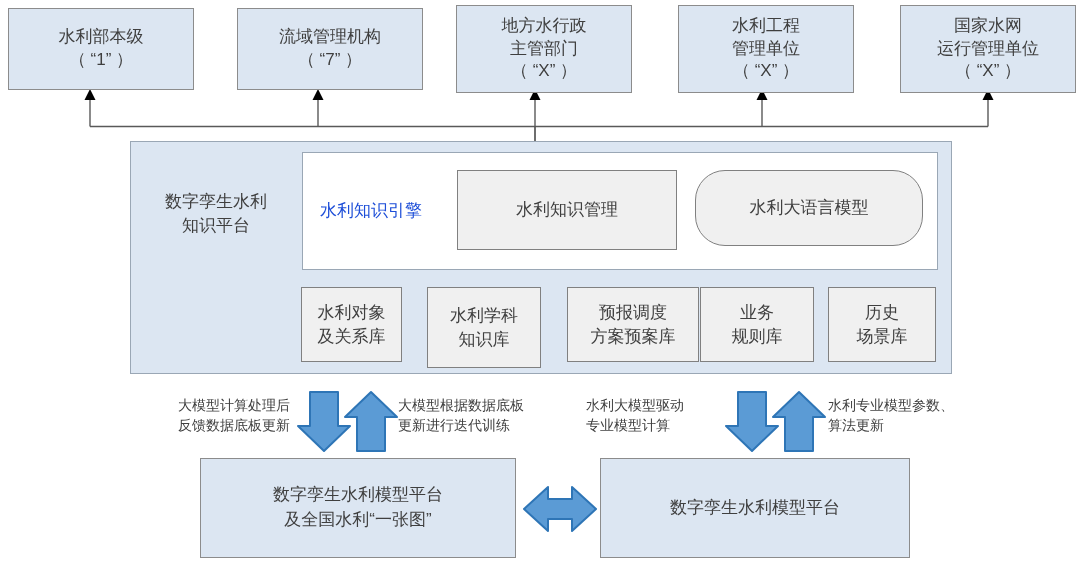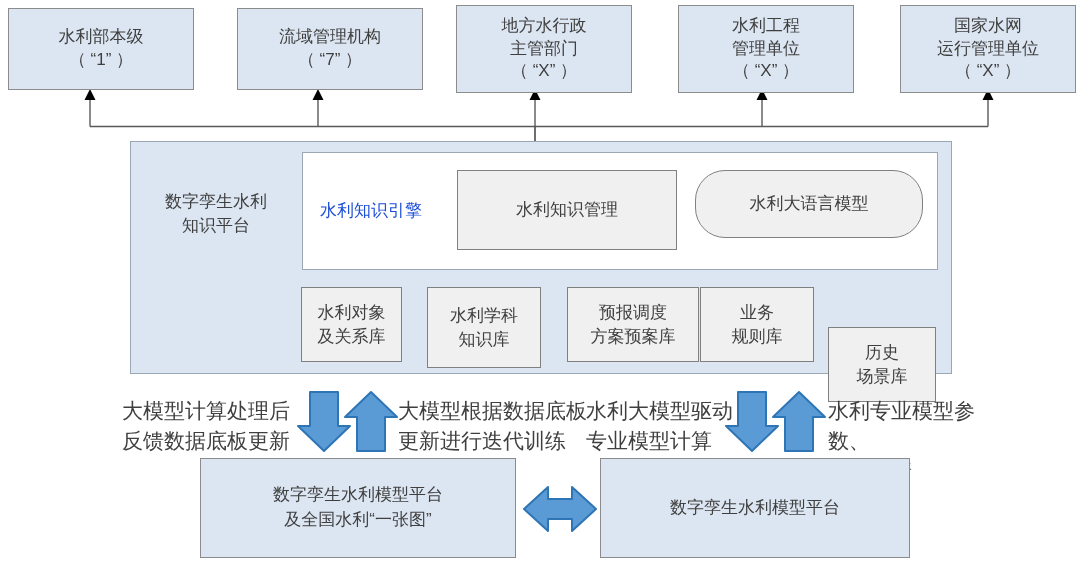--- a/index.html
+++ b/index.html
@@ -75,24 +75,25 @@
   .bottom-box{
     background:#dce6f2;
     border:1px solid #8c8c8c;
     font-size:17px;
     color:#3f3f3f;
     line-height:1.45;
   }
   
   .annot{
     position:absolute;
-    font-size:21px;
+    font-size:14px;
     color:#3f3f3f;
     line-height:1.45;
     white-space:pre-line;
+    font-family:Liberation Serif, serif;
   }
   .annot.right-align{text-align:right;}
   .annot.left-align{text-align:left;}
   
   #overlay{
     position:absolute;
     left:0;top:0;
     width:1080px;height:564px;
     pointer-events:none;
   }
@@ -156,35 +157,35 @@
 
   <div class="platform-label">数字孪生水利
 知识平台</div>
 
   <div class="engine-panel" style="position:absolute;left:302px;top:152px;width:634px;height:116px;"></div>
 
   <div class="engine-label" style="left:320px;top:199px;">水利知识引擎</div>
 
   <div class="box gray-box" style="left:457px;top:170px;width:220px;height:80px;">水利知识管理</div>
 
-  <div class="box gray-box" style="left:695px;top:170px;width:228px;height:68px;border-radius:30px;">水利大语言模型</div>
+  <div class="box gray-box" style="left:695px;top:170px;width:228px;height:76px;border-radius:30px;">水利大语言模型</div>
 
   <div class="box db-box" style="left:301px;top:287px;width:101px;height:75px;">水利对象
 及关系库</div>
 
   <div class="box db-box" style="left:427px;top:287px;width:114px;height:81px;">水利学科
 知识库</div>
 
   <div class="box db-box" style="left:555px;top:287px;width:132px;height:75px;margin-left:12px;">预报调度
 方案预案库</div>
 
   <div class="box db-box" style="left:700px;top:287px;width:114px;height:75px;">业务
 规则库</div>
 
-  <div class="box db-box" style="left:828px;top:287px;width:108px;height:75px;margin-top:40px;">历史
+  <div class="box db-box" style="left:828px;top:287px;width:108px;height:75px;">历史
 场景库</div>
 
   <div class="annot right-align" style="left:120px;top:396px;width:170px;">大模型计算处理后
 反馈数据底板更新</div>
 
   <div class="annot left-align" style="left:398px;top:396px;width:190px;">大模型根据数据底板
 更新进行迭代训练</div>
 
   <div class="annot left-align" style="left:586px;top:396px;width:150px;">水利大模型驱动
 专业模型计算</div>

